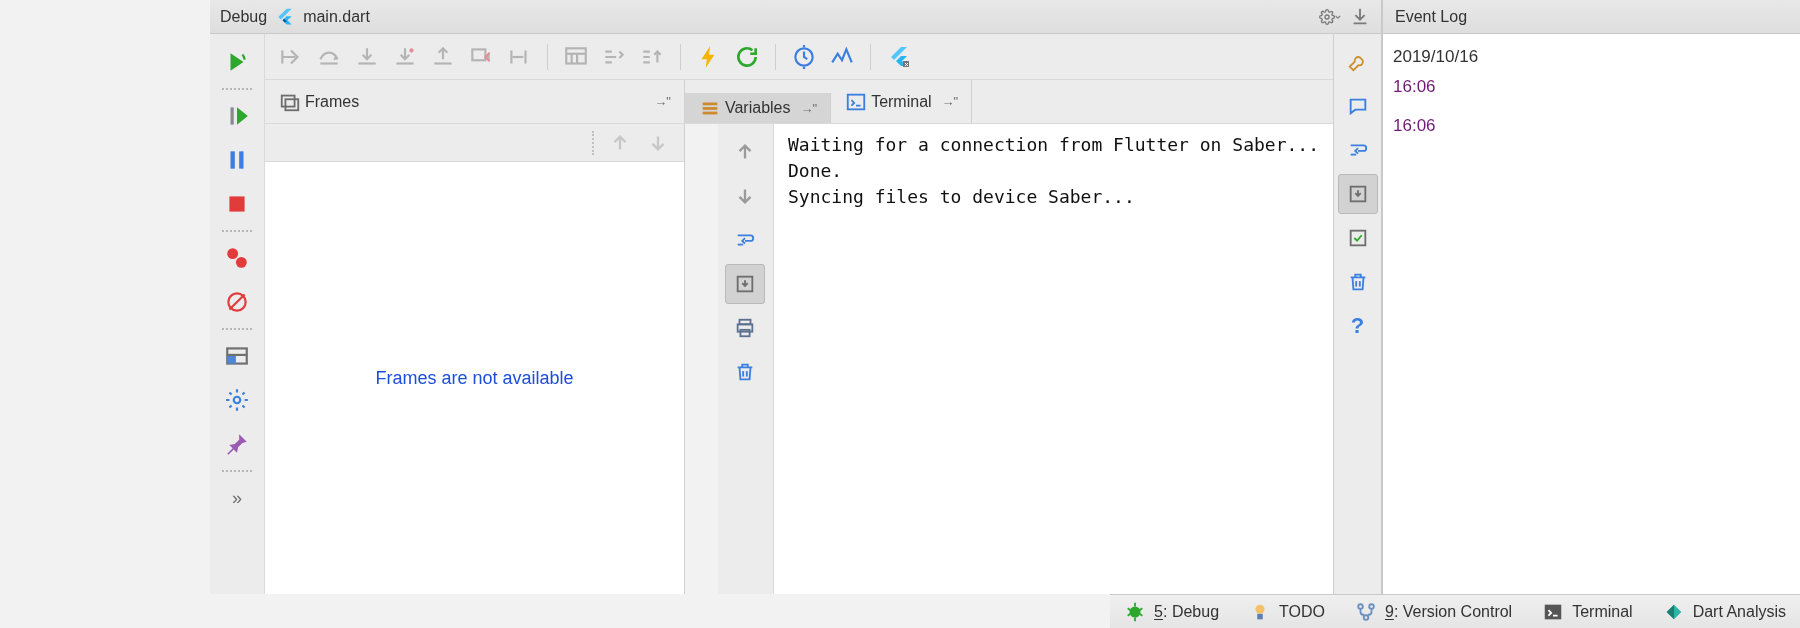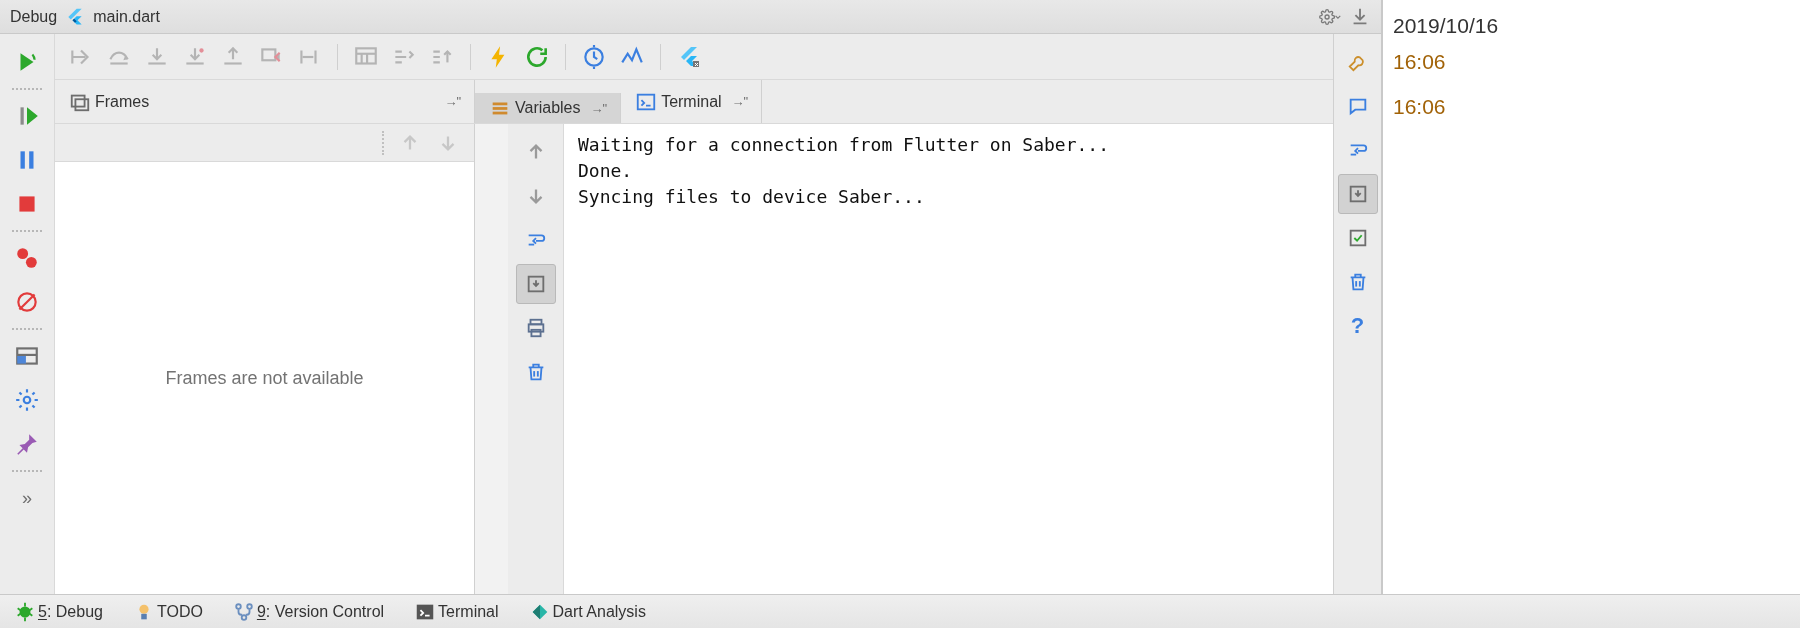--- a/index.html
+++ b/index.html
@@ -5,21 +5,21 @@
 * { margin: 0; padding: 0; box-sizing: border-box; }
 body {
   font-family: "Segoe UI", -apple-system, Arial, sans-serif;
   font-size: 14px;
   background: #f2f2f2;
   width: 1800px;
   height: 628px;
   overflow: hidden;
   color: #333;
 }
-.root { display: flex; width: 100%; height: 100%; flex-direction: column; }
+.root { display: flex; width: 100%; height: 100%; flex-direction: column; align-items: flex-end; }
 .content { flex: 1; display: flex; min-height: 0; }
 
 
 .debug-panel { flex: 1; display: flex; flex-direction: column; min-width: 0; border-right: 1px solid #c9c9c9; }
 .debug-header {
   height: 34px;
   background: linear-gradient(#e8e8e8, #dedede);
   border-bottom: 1px solid #c9c9c9;
   display: flex; align-items: center; padding: 0 10px;
   gap: 8px;
@@ -80,21 +80,21 @@
 }
 .frames-head {
   height: 38px;
   background:#ececec;
   display:flex; align-items:center; justify-content:flex-end; gap:6px; padding: 0 10px;
   border-bottom: 1px solid #d9d9d9;
 }
 .mini-sep { width:2px; border-left:2px dotted #c0c0c0; height:24px; margin:0 4px;}
 .frames-body {
   flex:1; display:flex; align-items:center; justify-content:center;
-  color:#737373; font-size: 18px;
+  color:#1d4ed8; font-size: 18px;
 }
 
 .console-pane { flex:1; display:flex; min-width:0;padding-left:33px; }
 .console-rail {
   width: 56px; background:#ececec; border-right:1px solid #d9d9d9;
   display:flex; flex-direction:column; align-items:center; gap:4px; padding-top:8px;
 }
 .console-output {
   flex:1; background:#fff; padding: 8px 14px;
   font-family: "Menlo", "DejaVu Sans Mono", Consolas, monospace;
@@ -118,37 +118,37 @@
 }
 .eventlog .el-header {
   height: 34px;
   background: linear-gradient(#e8e8e8,#dedede);
   border-bottom:1px solid #c9c9c9;
   display:flex; align-items:center; padding: 0 12px;
   font-size: 16px; color:#333;
 }
 .el-body {
   flex:1; background:#fff; padding: 10px 10px 10px 10px;
-  font-size: 21px; line-height: 1.5; overflow: hidden;
+  font-size: 17px; line-height: 1.5; overflow: hidden;
 }
 .el-date { color:#333; margin-bottom: 4px; }
 .el-row { display:flex; gap:14px; margin-bottom: 14px;}
-.el-time { min-width: 56px; color:#a16207;}
+.el-time { min-width: 56px; color:#701a75;}
 .el-msg b { font-weight: 700; }
 .el-msg a { color:#1b63d4; text-decoration: underline; }
 
 
 .statusbar {
   height: 34px;
   background: linear-gradient(#efefef,#e5e5e5);
   border-top: 1px solid #c9c9c9;
   display:flex; align-items:center; gap: 30px; padding: 0 14px;
   font-size: 16px; color:#333;
 }
-.status-item { display:flex; align-items:center; gap:2px; }
+.status-item { display:flex; align-items:center; gap:8px; }
 .status-item .u { text-decoration: underline; text-underline-offset:2px;}
 
 
 .flutter-logo svg{display:block}
 
 
 .ig { width: 22px; height: 22px; }
 .ig2 { width: 26px; height: 26px; }
 </style>
 </head>
@@ -497,20 +497,21 @@
               </svg>
             </div>
           <div class="rail-btn">
               <span style="color:#3b7fe0;font-size:22px;font-weight:700">?</span>
             </div>
         </div>
       </div>
     </div>
 
     <div class="eventlog">
+      <div class="el-header">Event Log</div>
       <div class="el-body">
         <div class="el-date">2019/10/16</div>
         <div class="el-row">
           <div class="el-time">16:06</div>
         </div>
         <div class="el-row">
           <div class="el-time">16:06</div>
         </div>
       </div>
     </div>

